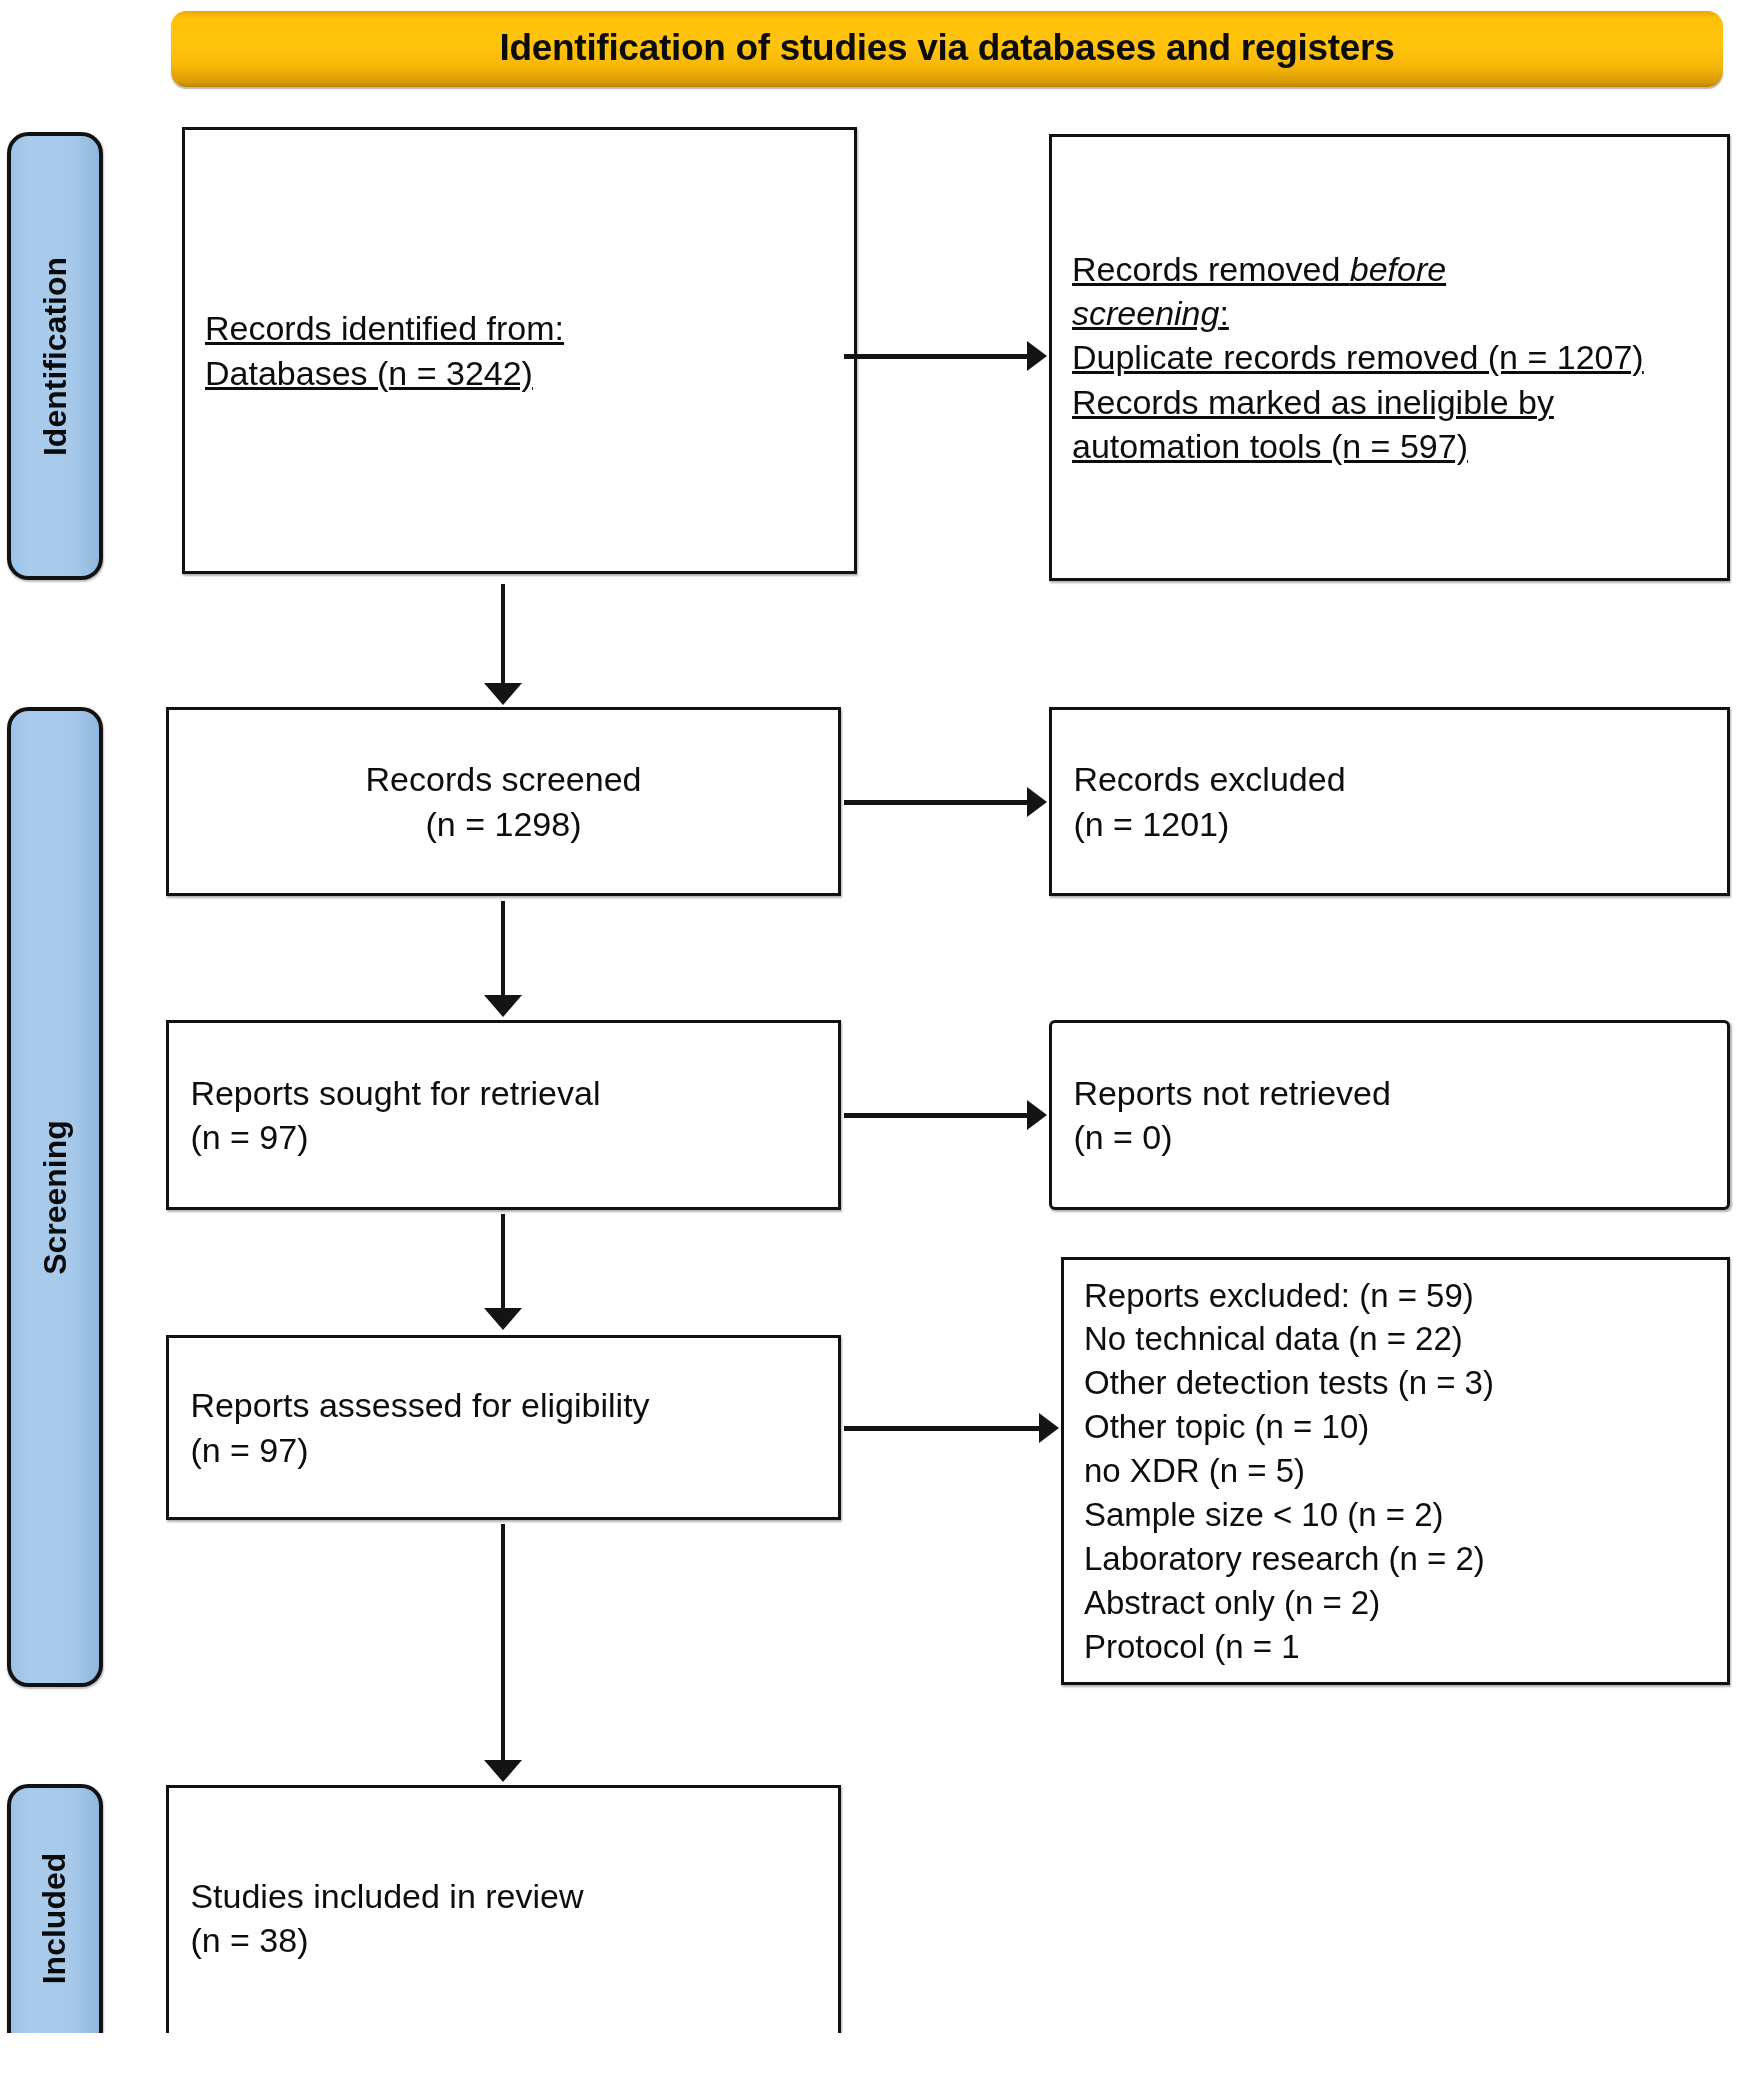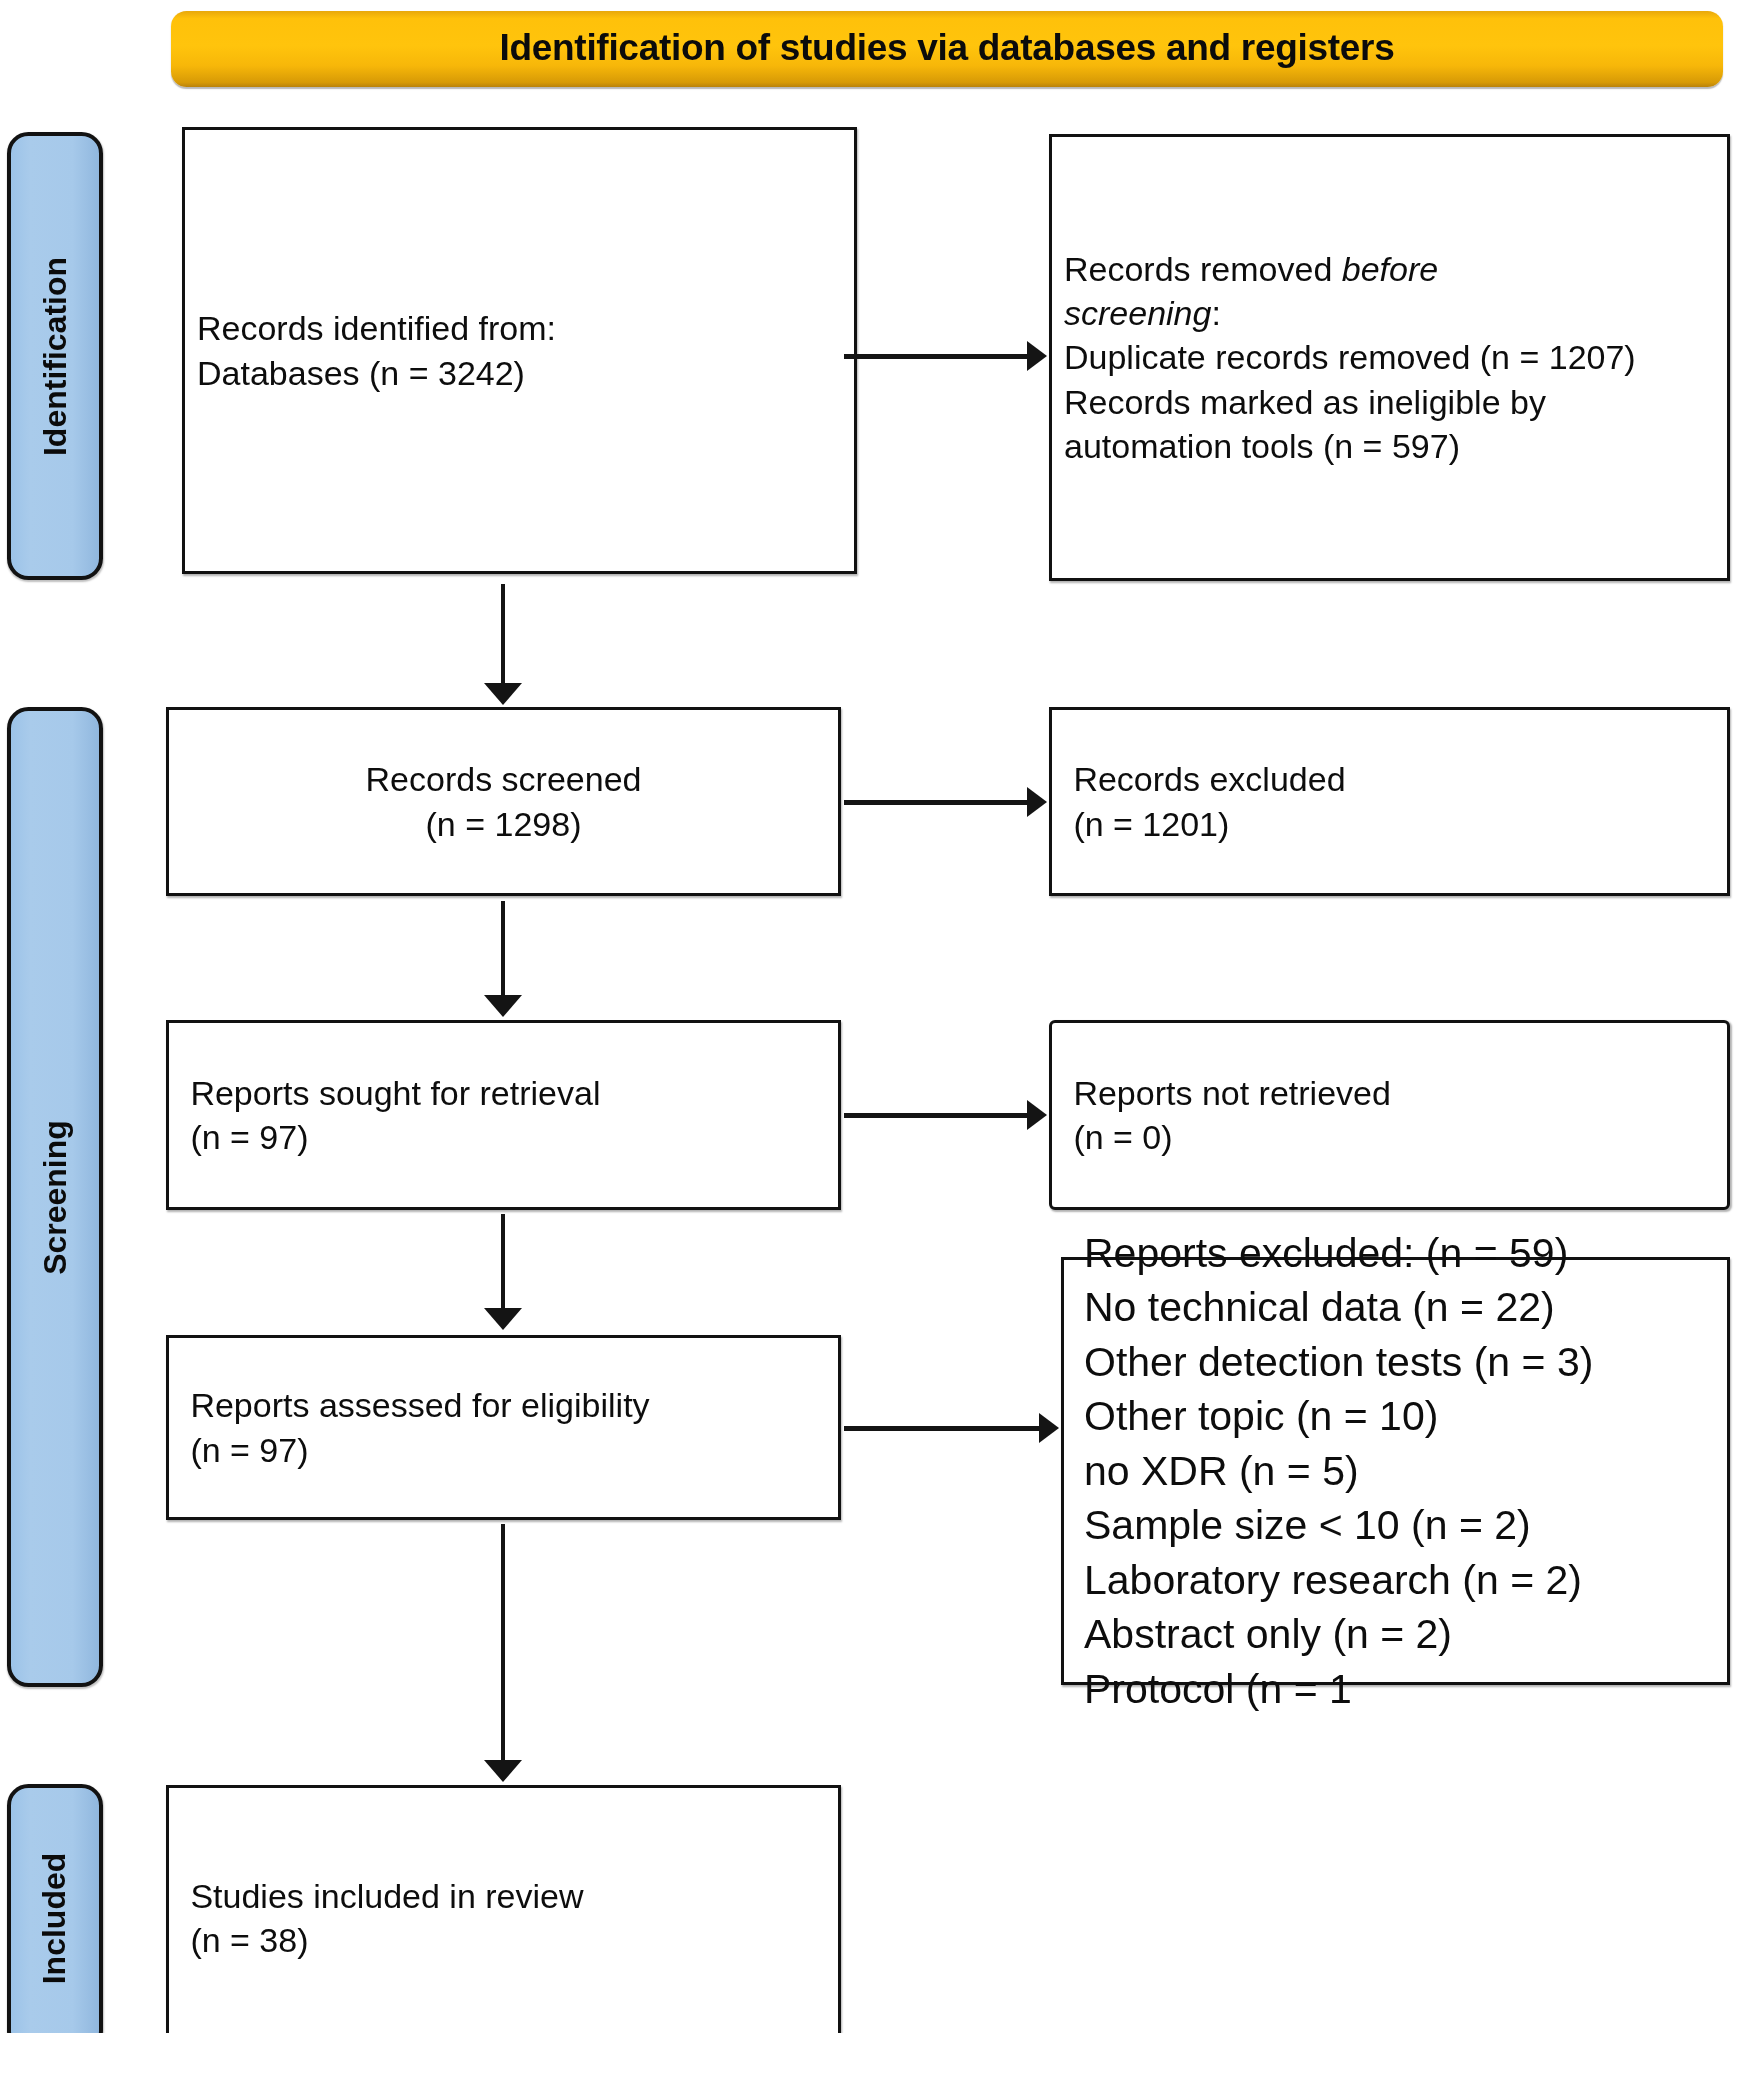--- a/index.html
+++ b/index.html
@@ -107,24 +107,24 @@
   #box-assessed        { left: 166px; top: 1335px; width: 675px; height: 185px; }
   #box-included        { left: 166px; top: 1785px; width: 675px; height: 266px; }
 
   
   #box-removed         { left: 1049px; top: 134px;  width: 681px; height: 447px; }
   #box-excluded        { left: 1049px; top: 707px; width: 681px; height: 189px; }
   #box-notretrieved    { left: 1049px; top: 1020px; width: 681px; height: 190px; border-radius: 6px; }
   #box-reports-excluded{ left: 1061px; top: 1257px; width: 669px; height: 428px; }
 
   #box-identified .box-inner,
-  #box-removed .box-inner { padding-left: 12px; }
+  #box-removed .box-inner { padding-left: 20px; text-decoration: underline; }
 
   #box-reports-excluded .box-inner {
-    font-size: 41px;
+    font-size: 33px;
     line-height: 1.33;
     padding: 0 20px;
   }
 
   
   .arrow-h {
     position: absolute;
     height: 4.8px;
     background: #141414;
   }

